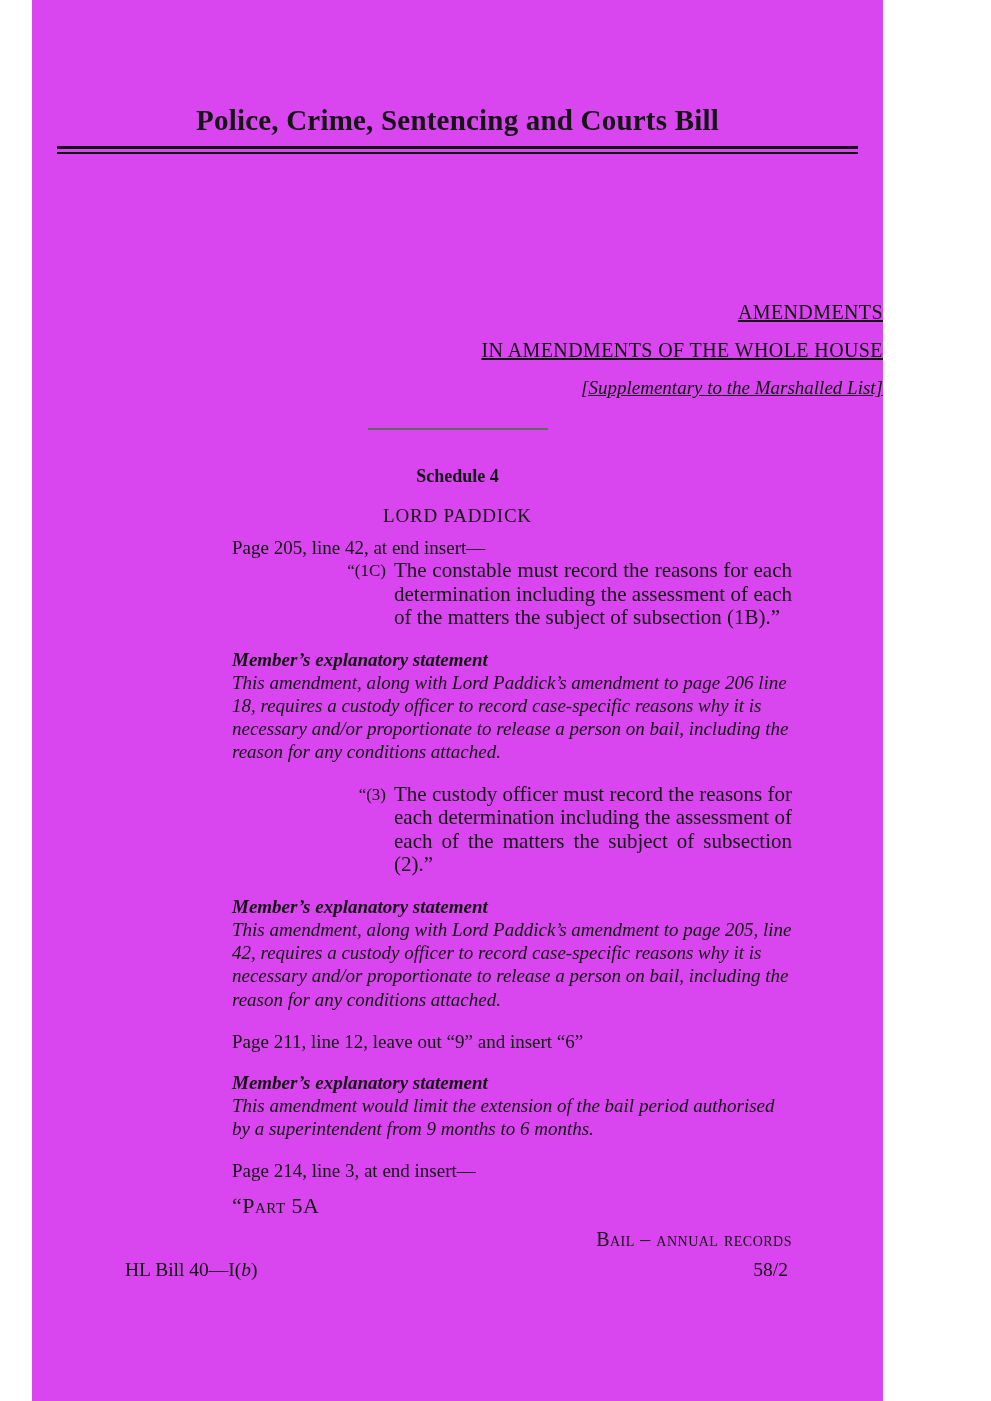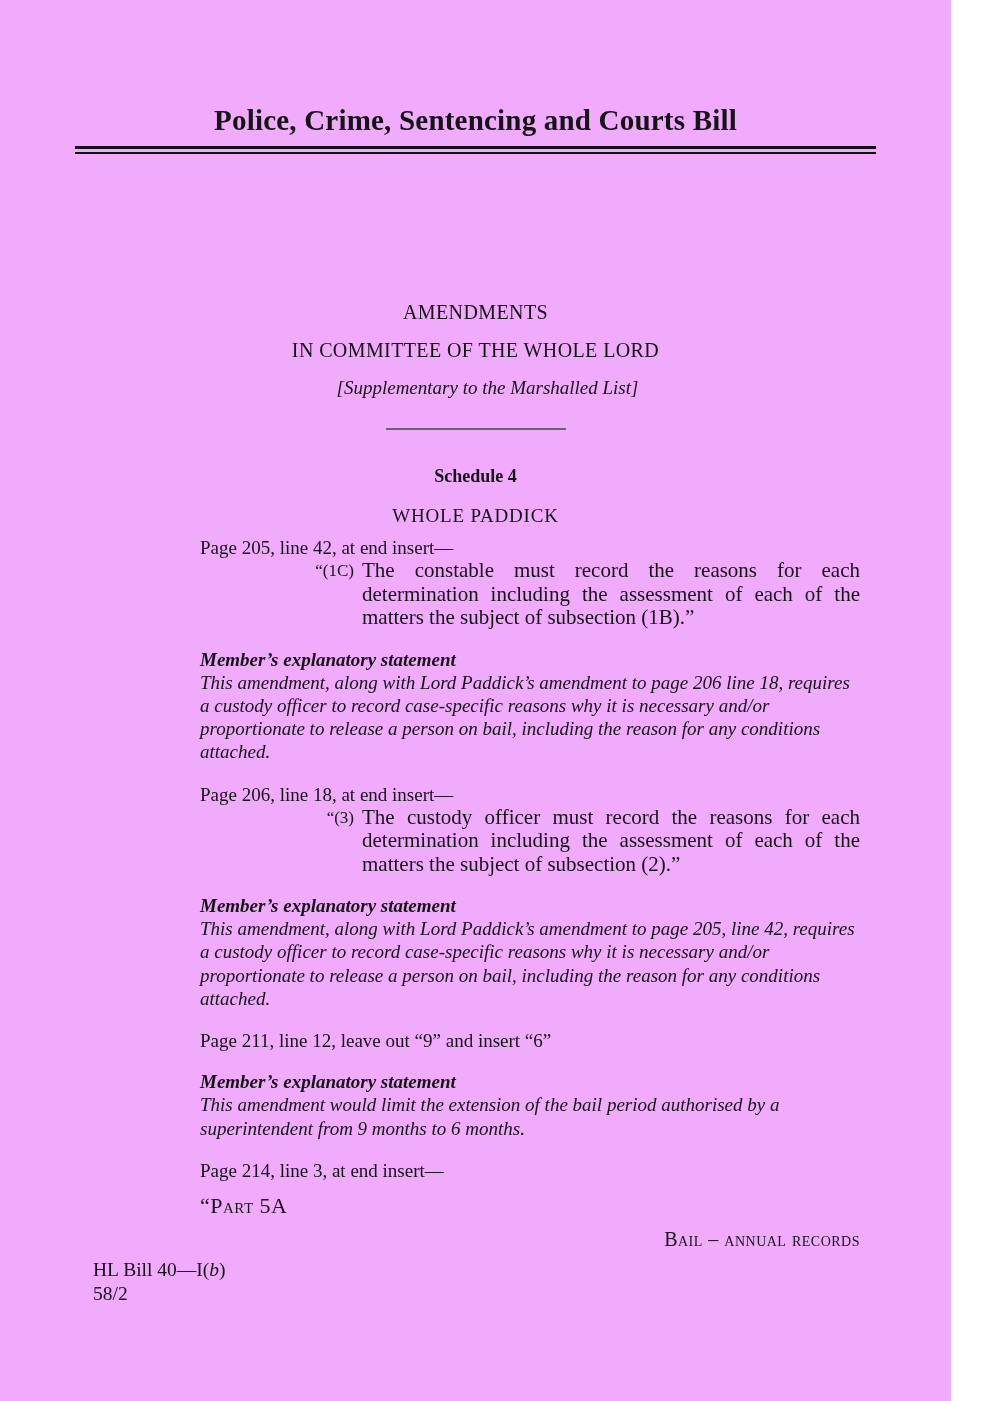--- a/index.html
+++ b/index.html
@@ -1,42 +1,43 @@
 <!DOCTYPE html>
 <html><head>
 <meta charset="utf-8">
 <style>
   html, body { margin: 0; padding: 0; background: #ffffff; }
   .page {
     position: relative;
-    width: 951px;
+    width: 851px;
     height: 1401px;
-    background: #f0abfc;
+    background: #d946ef;
     font-family: "Liberation Serif", "DejaVu Serif", serif;
     color: #141414;
     overflow: hidden;
     box-sizing: border-box;
+    margin-left: 32px;
   }
   .bill-title {
     margin: 0;
     padding-top: 102px;
     text-align: center;
     font-size: 29px;
     font-weight: bold;
     letter-spacing: 0.2px;
     line-height: 36px;
   }
   .double-rule {
     width: 801px;
     height: 3px;
     margin: 8px auto 0 auto;
     border-top: 3px solid #111;
     border-bottom: 2px solid #111;
   }
-  .heading-block { margin-top: 146px; text-align: center; }
+  .heading-block { margin-top: 146px; text-align: right; text-decoration: underline; }
   .caps-line {
     font-size: 20px;
     line-height: 24px;
     margin-bottom: 14px;
     letter-spacing: 0.4px;
   }
   .subtitle {
     font-style: italic;
     font-size: 19px;
     line-height: 24px;
@@ -115,59 +116,57 @@
   }
   .footer {
     position: absolute;
     left: 93px;
     right: 95px;
     top: 1258px;
     display: flex;
     justify-content: space-between;
     font-size: 19.5px;
     line-height: 24px;
-    flex-direction: column;
   }
   .italic { font-style: italic; }
 </style>
 </head>
 <body>
 
 <div class="page">
 
   <h1 class="bill-title">Police, Crime, Sentencing and Courts Bill</h1>
   <div class="double-rule"></div>
 
   <section class="heading-block">
     <div class="caps-line">AMENDMENTS</div>
-    <div class="caps-line">IN COMMITTEE OF THE WHOLE LORD</div>
+    <div class="caps-line">IN AMENDMENTS OF THE WHOLE HOUSE</div>
     <div class="subtitle">[Supplementary to the Marshalled List]</div>
   </section>
 
   <div class="short-divider"></div>
 
   <div class="schedule-title">Schedule 4</div>
-  <div class="member-name">WHOLE PADDICK</div>
+  <div class="member-name">LORD PADDICK</div>
 
   <main class="body-col">
 
     <section class="amendment">
       <div class="instruction">Page 205, line 42, at end insert—</div>
       <div class="quote-row">
         <div class="quote-label">“(1C)</div>
         <div class="quote-text">The constable must record the reasons for each determination including the assessment of each of the matters the subject of subsection (1B).”</div>
       </div>
       <div class="expl-block">
         <div class="expl-heading">Member’s explanatory statement</div>
         <div class="expl-text">This amendment, along with Lord Paddick’s amendment to page 206 line 18, requires a custody officer to record case-specific reasons why it is necessary and/or proportionate to release a person on bail, including the reason for any conditions attached.</div>
       </div>
     </section>
 
     <section class="amendment">
-      <div class="instruction">Page 206, line 18, at end insert—</div>
       <div class="quote-row">
         <div class="quote-label">“(3)</div>
         <div class="quote-text">The custody officer must record the reasons for each determination including the assessment of each of the matters the subject of subsection (2).”</div>
       </div>
       <div class="expl-block">
         <div class="expl-heading">Member’s explanatory statement</div>
         <div class="expl-text">This amendment, along with Lord Paddick’s amendment to page 205, line 42, requires a custody officer to record case-specific reasons why it is necessary and/or proportionate to release a person on bail, including the reason for any conditions attached.</div>
       </div>
     </section>
 

